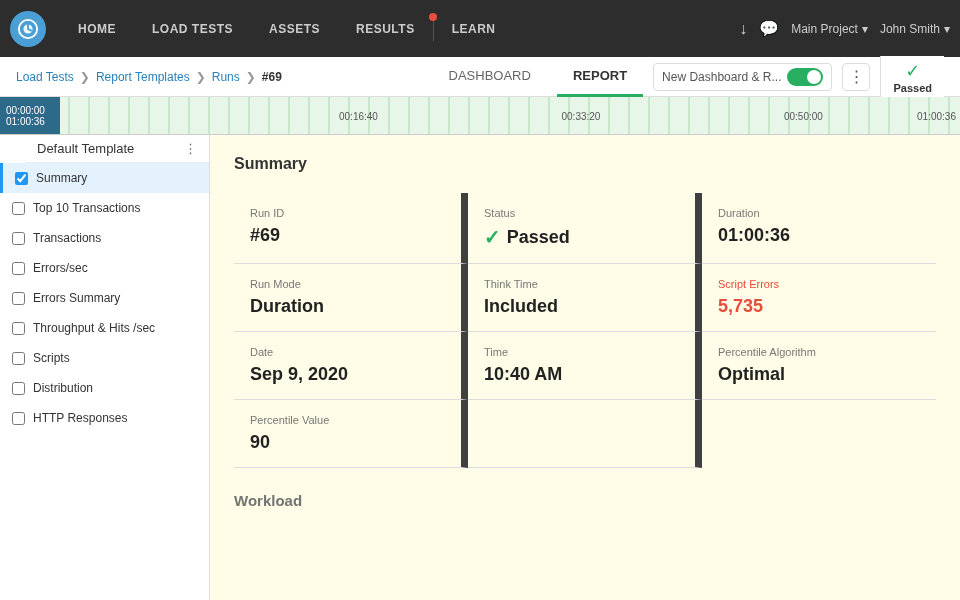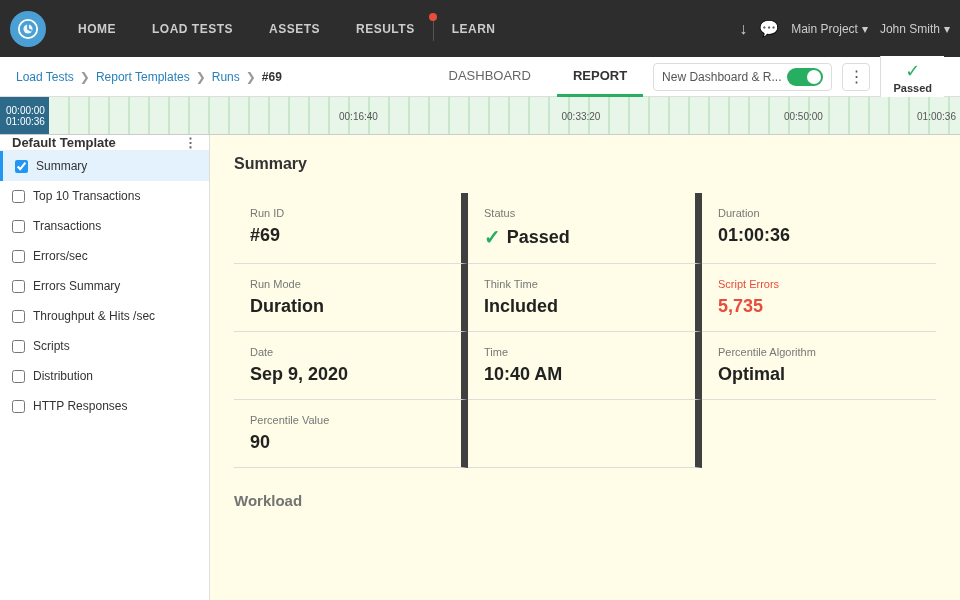--- a/index.html
+++ b/index.html
@@ -171,21 +171,21 @@
     }
     .timeline-time-left {
       position: absolute;
       left: 0; top: 0;
       background: #2d6a8a;
       color: #fff;
       font-size: 10px;
       padding: 6px 6px;
       height: 100%;
       display: flex; flex-direction: column; justify-content: center;
-      width: 49px;
+      width: 60px;
       z-index: 2;
     }
     .timeline-tick {
       position: absolute;
       font-size: 10px;
       color: #555;
       transform: translateX(-50%);
       top: 50%;
       transform: translate(-50%, -50%);
     }
@@ -209,25 +209,26 @@
     
     .sidebar {
       width: 210px;
       background: #fff;
       border-right: 1px solid #ddd;
       overflow-y: auto;
       flex-shrink: 0;
     }
     .sidebar-header {
       display: flex; align-items: center; justify-content: space-between;
-      padding: 0 12px;
+      padding: 6px 12px;
       font-size: 13px;
-      font-weight: bold;
+      font-weight: normal;
       color: #333;
       border-bottom: 1px solid #eee;
+      margin-left: 25px;
     }
     .sidebar-item {
       display: flex; align-items: center;
       padding: 8px 12px;
       gap: 8px;
       cursor: pointer;
       font-size: 12px;
       color: #333;
     }
     .sidebar-item.active {

